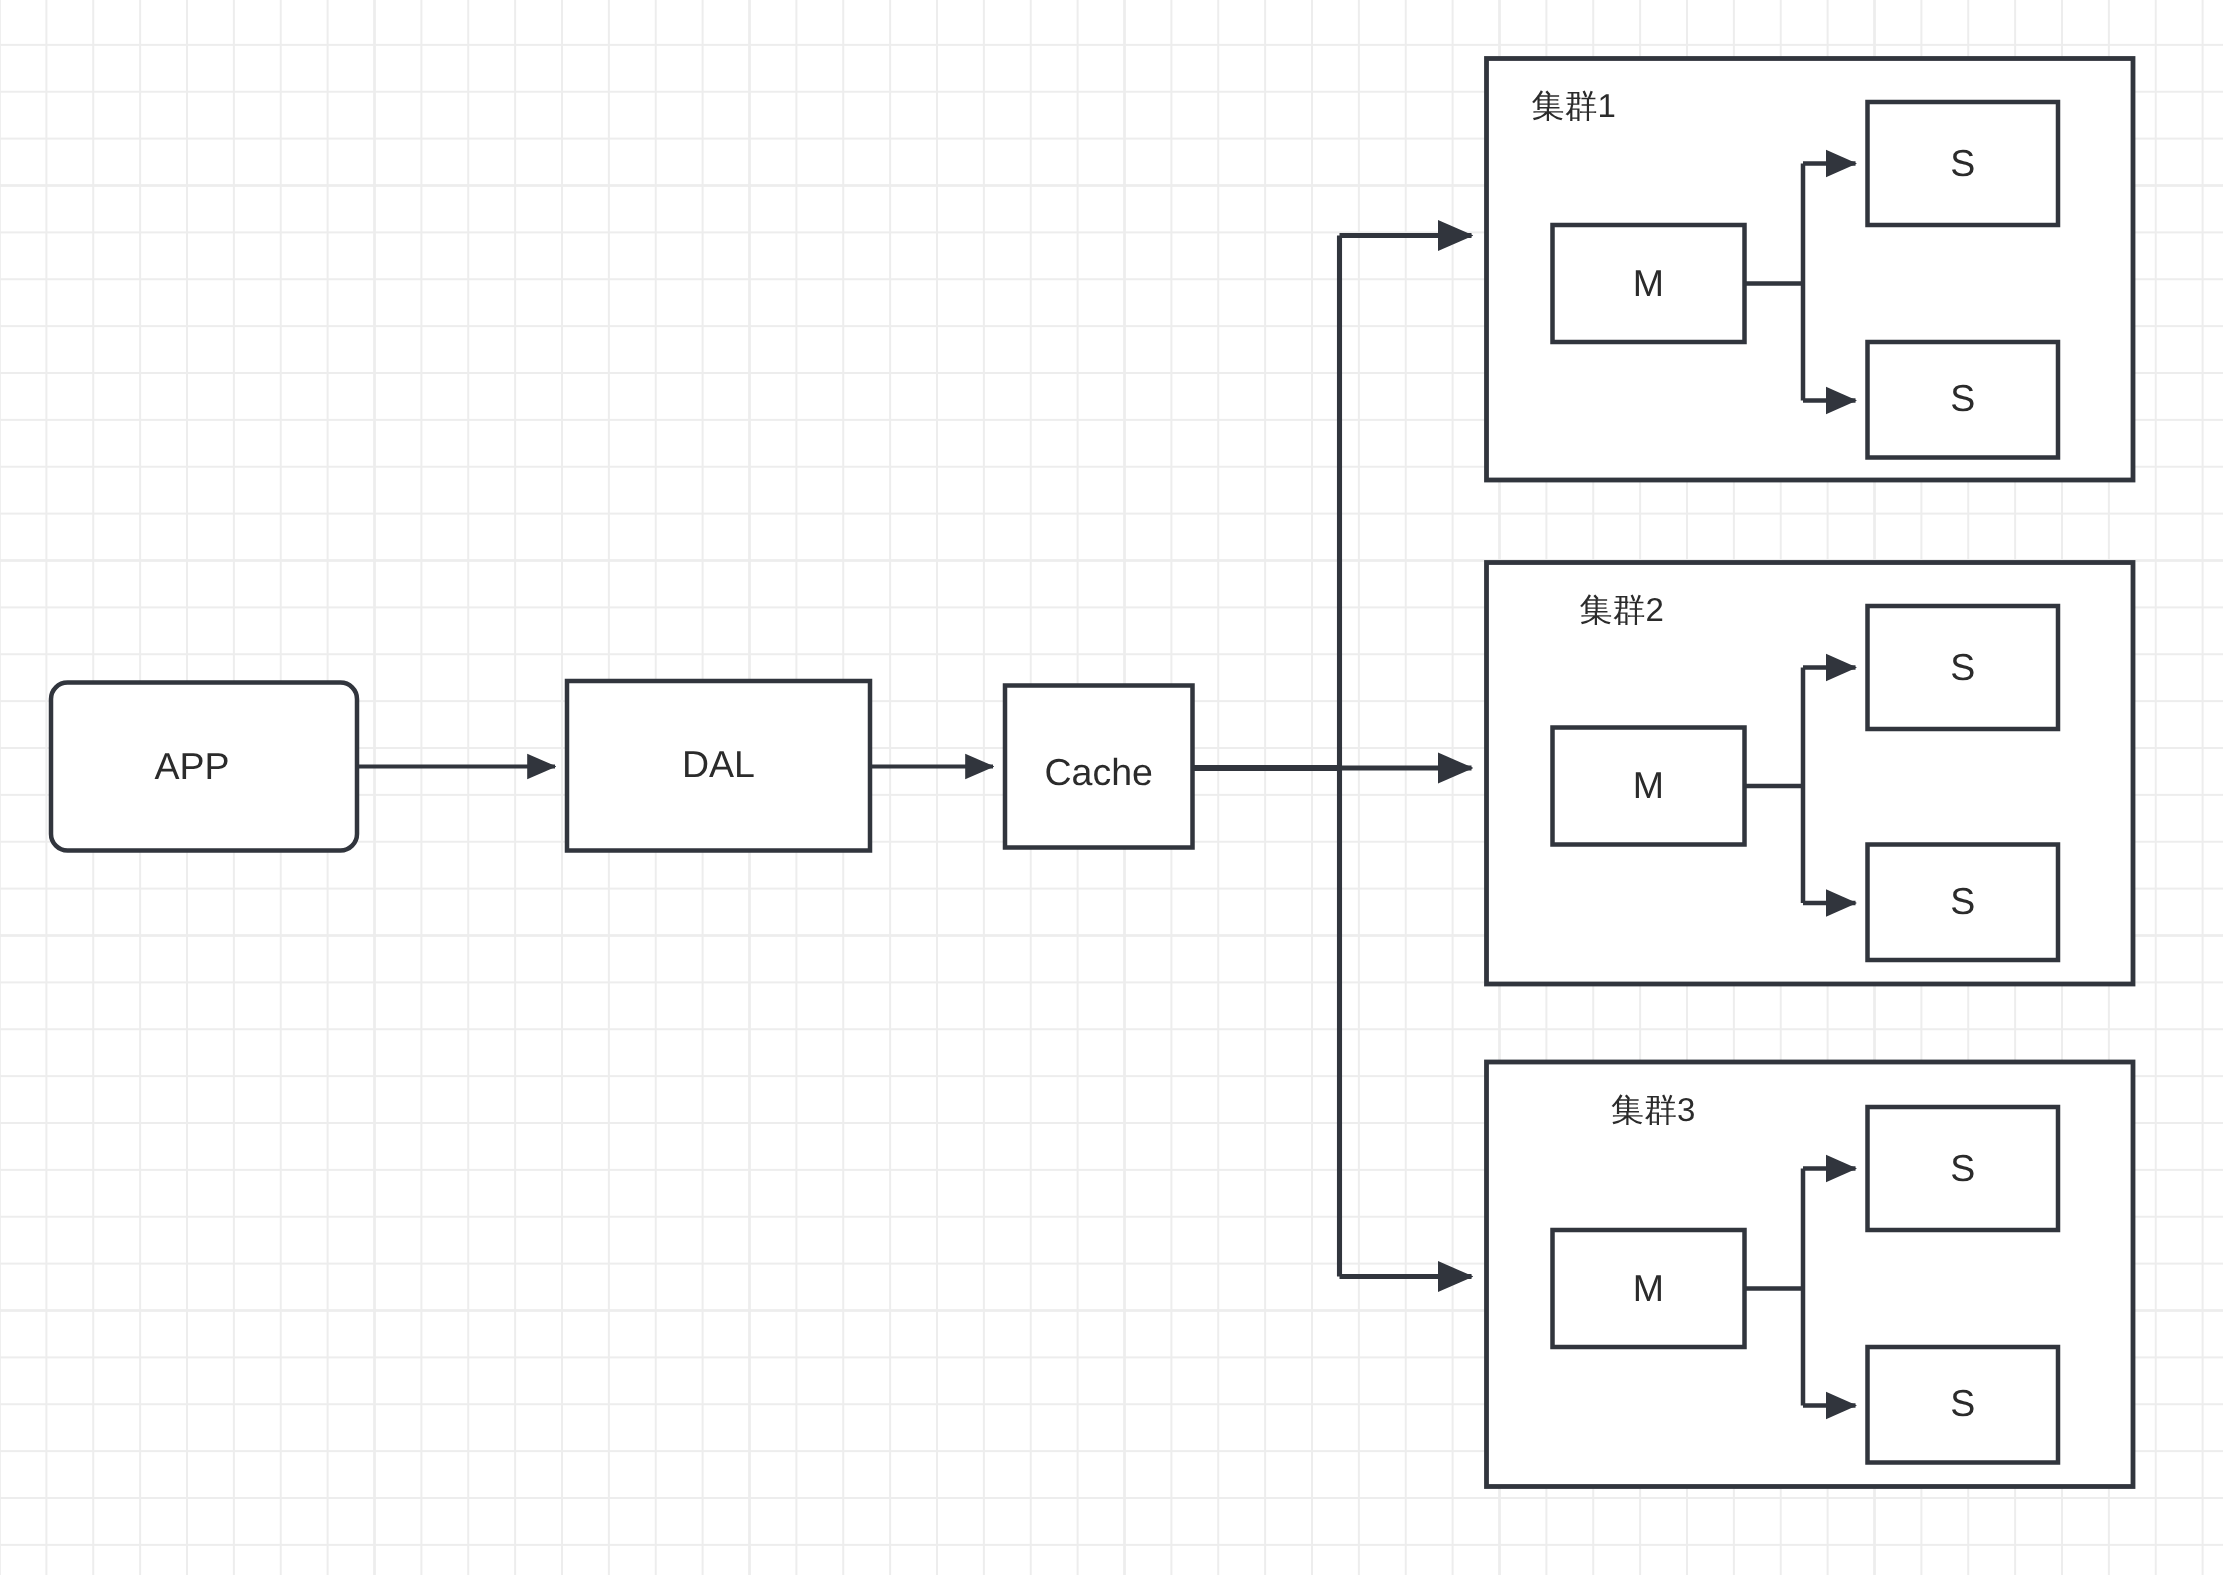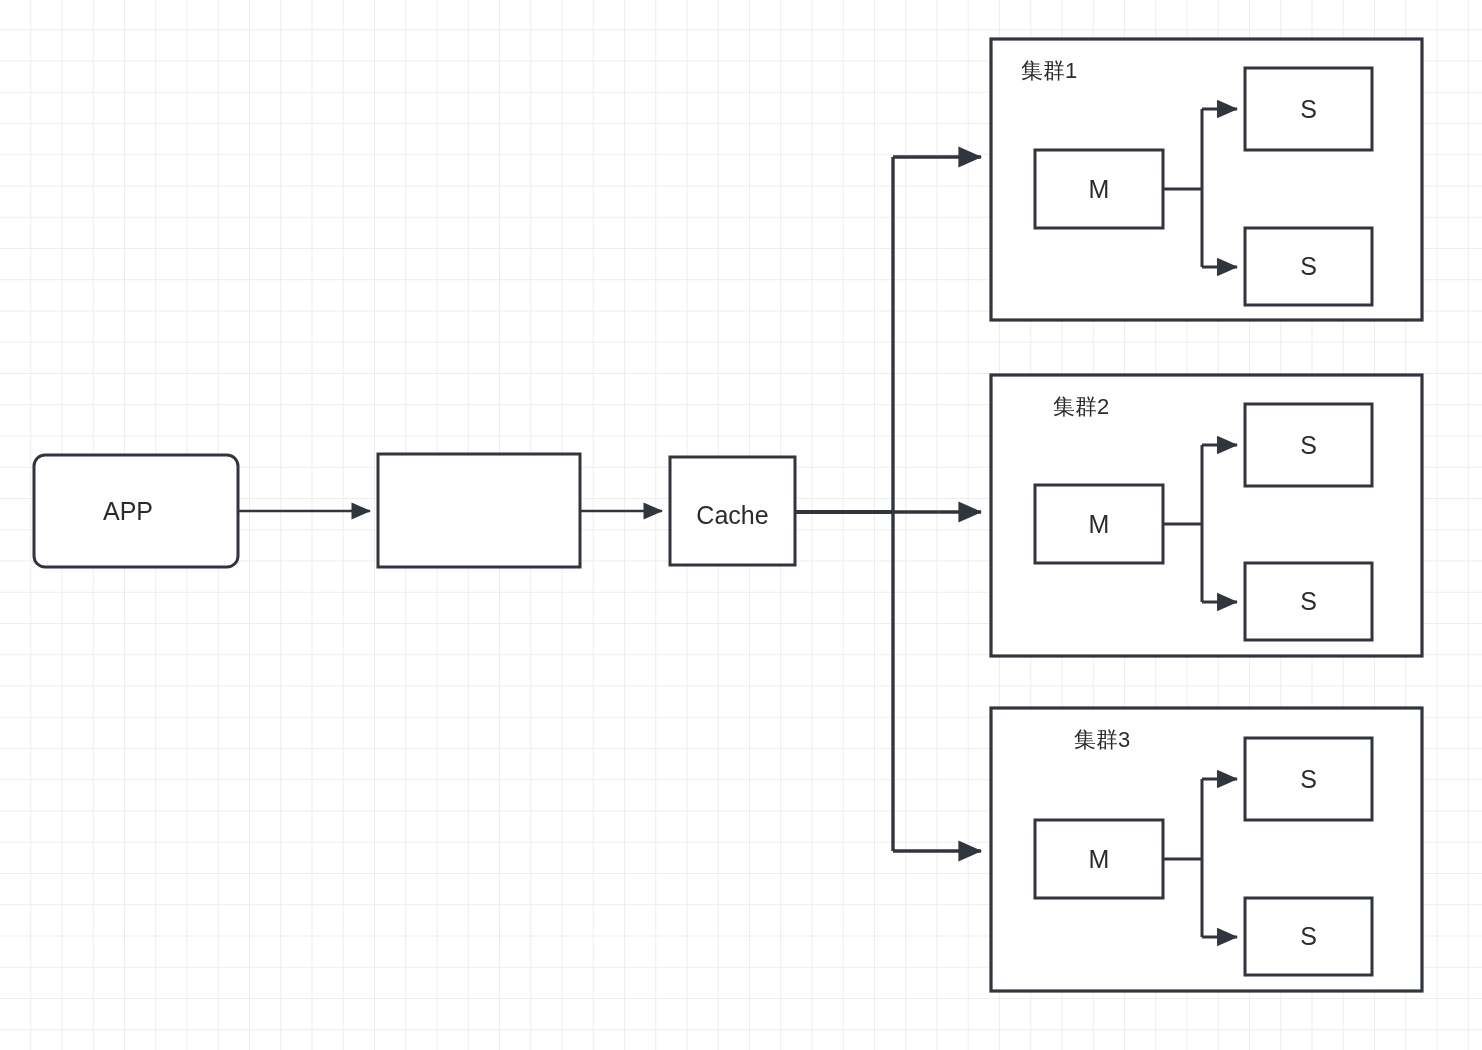--- a/index.html
+++ b/index.html
@@ -121,20 +121,21 @@
 
     <rect x="1245" y="898" width="127" height="77" fill="#ffffff" stroke="#31353d" stroke-width="3"></rect>
 
     <path d="M 1163 859 L 1202 859 M 1202 779 L 1202 937" fill="none" stroke="#31353d" stroke-width="3"></path>
     <path d="M 1202 779 L 1237 779" fill="none" stroke="#31353d" stroke-width="3" marker-end="url(#arrow)"></path>
     <path d="M 1202 937 L 1237 937" fill="none" stroke="#31353d" stroke-width="3" marker-end="url(#arrow)"></path>
   </svg>
 
   <div class="node-label" style="left:34px; top:455px; width:188px; height:112px;">APP</div>
 
+  <div class="node-label" style="left:378px; top:454px; width:202px; height:113px;">DAL</div>
 
   <div class="node-label" style="left:670px; top:457px; width:125px; height:116px;">Cache</div>
 
   <div class="cluster-label" style="left:1021px; top:60px;">集群1</div>
   <div class="node-label" style="left:1035px; top:150px; width:128px; height:78px;">M</div>
   <div class="node-label" style="left:1245px; top:68px; width:127px; height:82px;">S</div>
   <div class="node-label" style="left:1245px; top:228px; width:127px; height:77px;">S</div>
 
   <div class="cluster-label" style="left:1021px; top:396px;margin-left:32px;">集群2</div>
   <div class="node-label" style="left:1035px; top:485px; width:128px; height:78px;">M</div>

